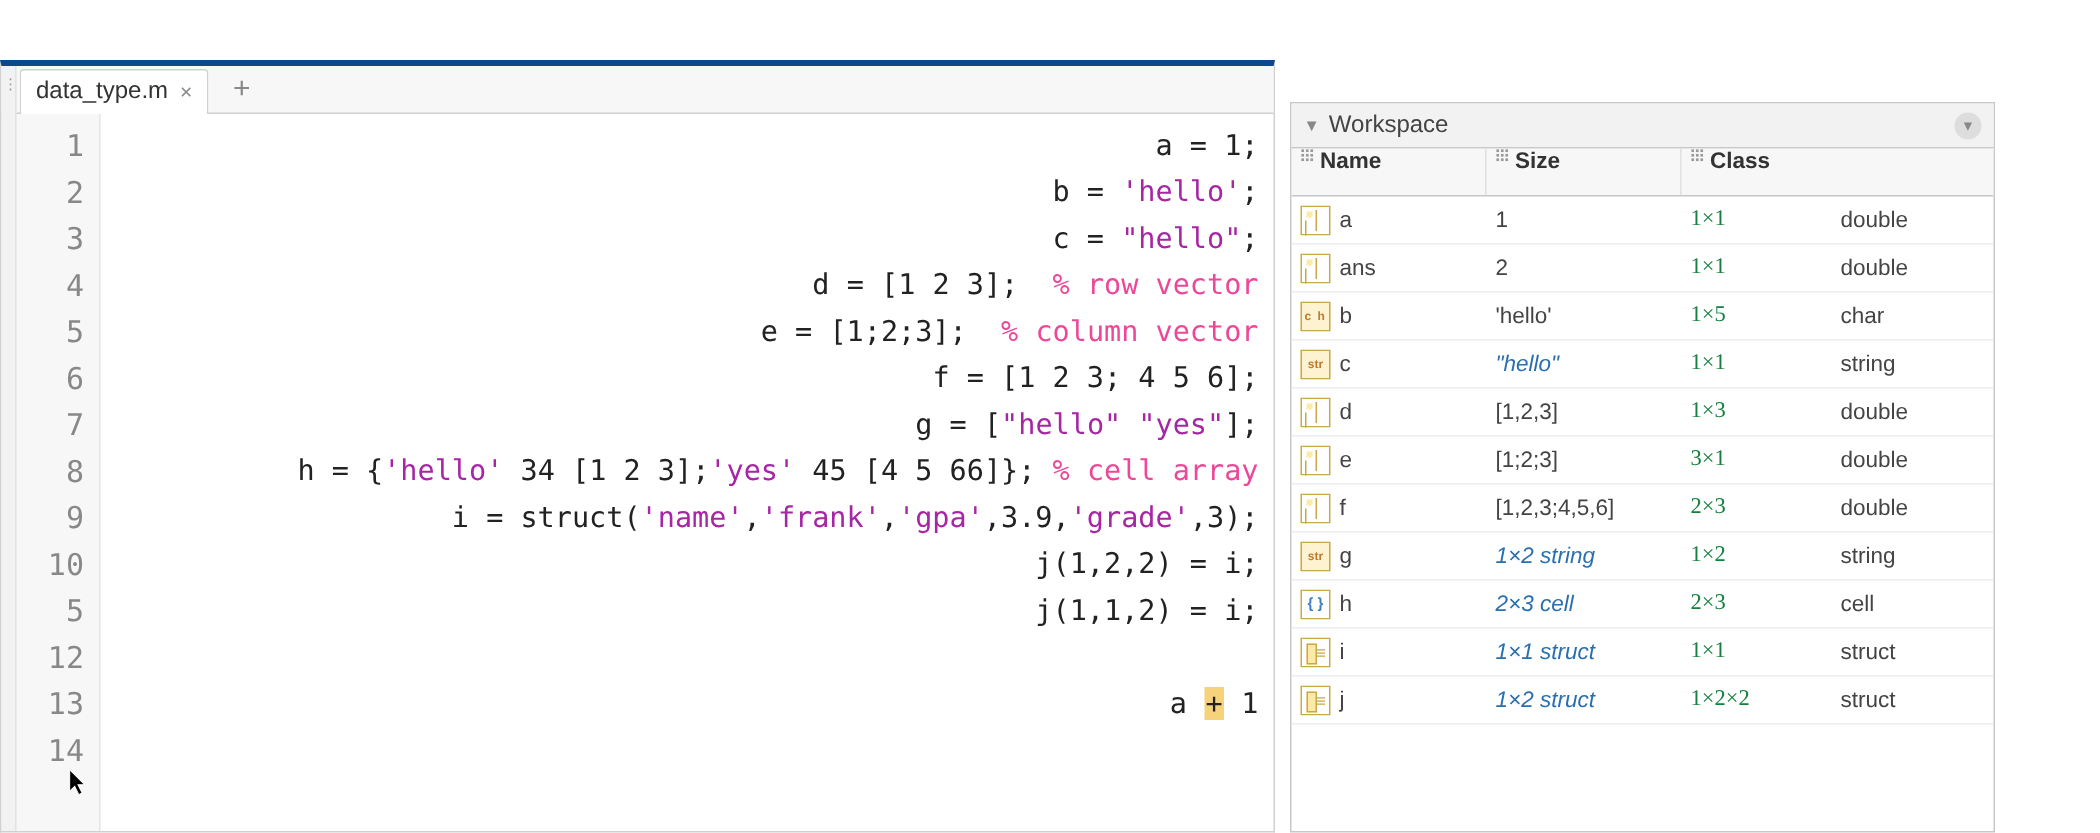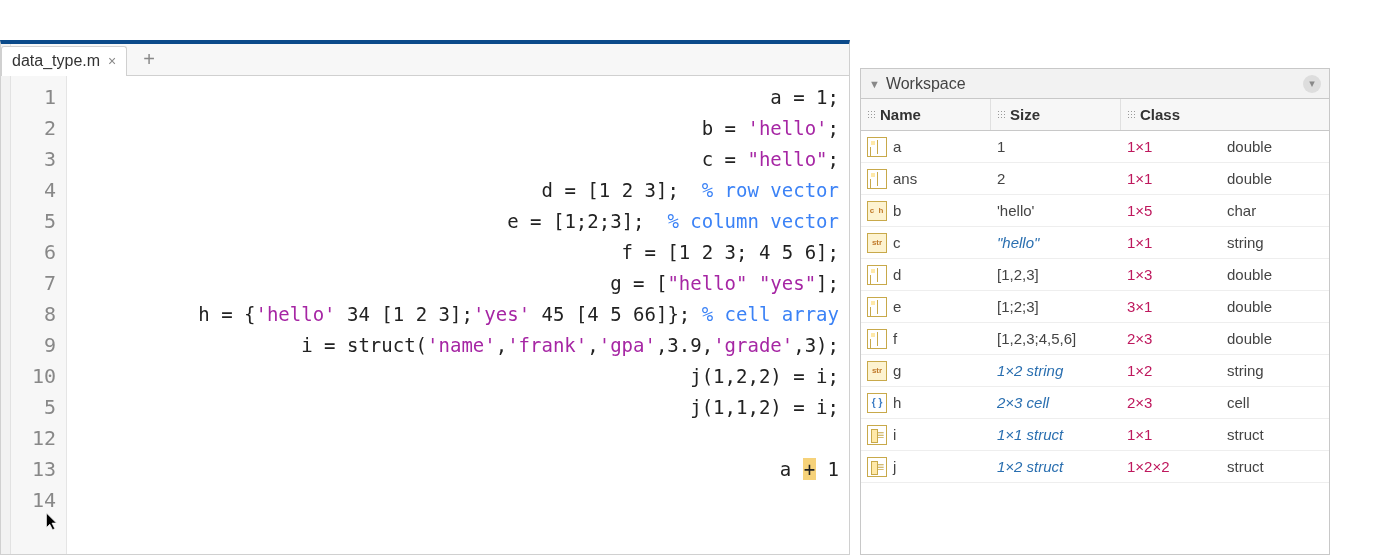--- a/index.html
+++ b/index.html
@@ -43,20 +43,21 @@
     position: absolute;
     top: 6px; left: 1px;
     letter-spacing: -2px;
   }
   .tab-bar {
     display: flex;
     align-items: center;
     background: #f7f7f7;
     border-bottom: 1px solid #d0d0d0;
     height: 32px;
+    padding-left: 12px;
   }
   .tab {
     display: flex;
     align-items: center;
     gap: 8px;
     background: #fff;
     border: 1px solid #d0d0d0;
     border-bottom: none;
     padding: 4px 10px;
     font-size: 16px;
@@ -103,21 +104,21 @@
     font-size: 19px;
     line-height: 31px;
     white-space: pre;
     color: #222;
     text-align: right;
   }
   .code .line { display:block; height:31px; }
   .s-num { color: #222; }
   .s-str1 { color: #a626a4; } 
   .s-str2 { color: #a626a4; }
-  .s-cmt { color: #3b82f6; }
+  .s-cmt { color: #ec4899; }
   .s-cursor { background: #f6d27a; padding: 0 1px; }
   .mouse-cursor {
     position: absolute;
     left: 44px;
     top: 468px;
     width: 14px; height: 20px;
     pointer-events: none;
   }
   .mouse-cursor svg { width:100%; height:100%; }
 
@@ -170,37 +171,36 @@
   .ws-head-row {
     background: #f7f7f7;
     border-bottom: 1px solid #c8c8c8;
     font-weight: bold;
     color: #333;
   }
   .ws-head-row .col {
     padding: 0 6px;
     border-right: 1px solid #e0e0e0;
     display:flex;
-    align-items:center;
     gap:4px;
     height:100%;
   }
   .ws-head-row .col:last-child { border-right:none; }
   .grip {
     display:inline-block;
     width:9px; height:9px;
     background:
       radial-gradient(circle,#999 1px,transparent 1px) 0 0/3px 3px;
   }
   .ws-row {
     border-bottom: 1px solid #eee;
     color: #444;
   }
   .ws-row .cell { padding: 0 6px; display:flex; align-items:center; gap:6px; white-space:nowrap; overflow:hidden; }
-  .ws-row .cell.size { color: #be185d; }
+  .ws-row .cell.size { color: #15803d; font-family: Liberation Serif, serif; }
   .val-italic { color: #2a6fb0; font-style: italic; }
   
   .vicon {
     width: 20px; height: 20px;
     border: 1px solid #c8a94a;
     display: inline-flex;
     align-items: center;
     justify-content: center;
     font-size: 8px;
     font-weight: bold;

